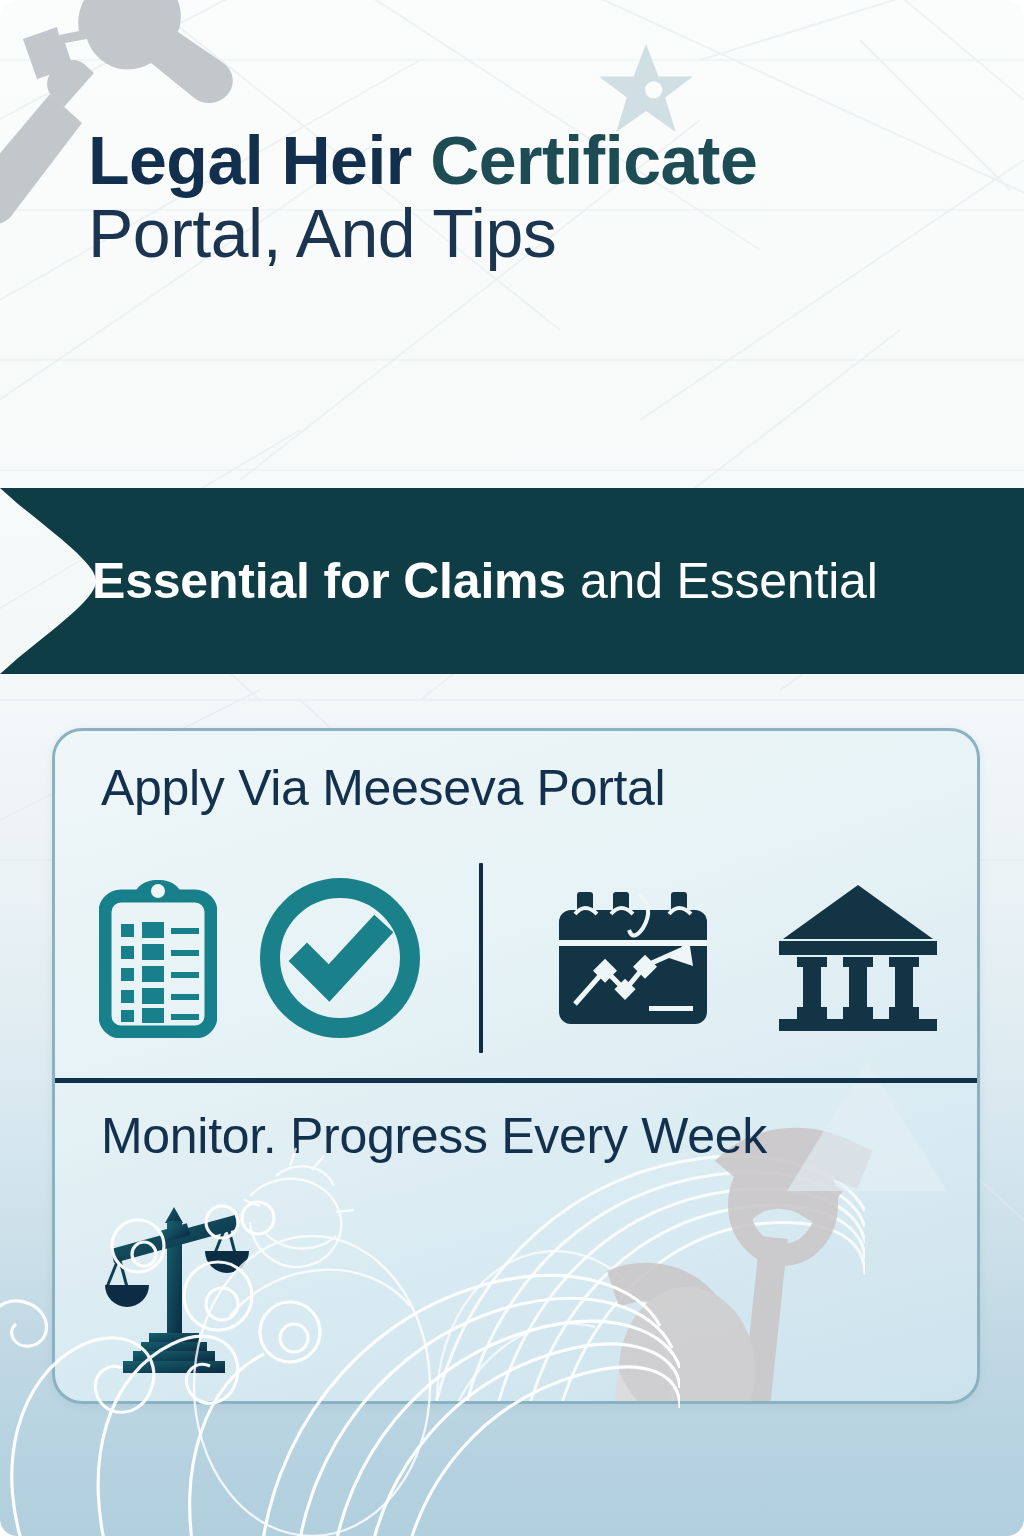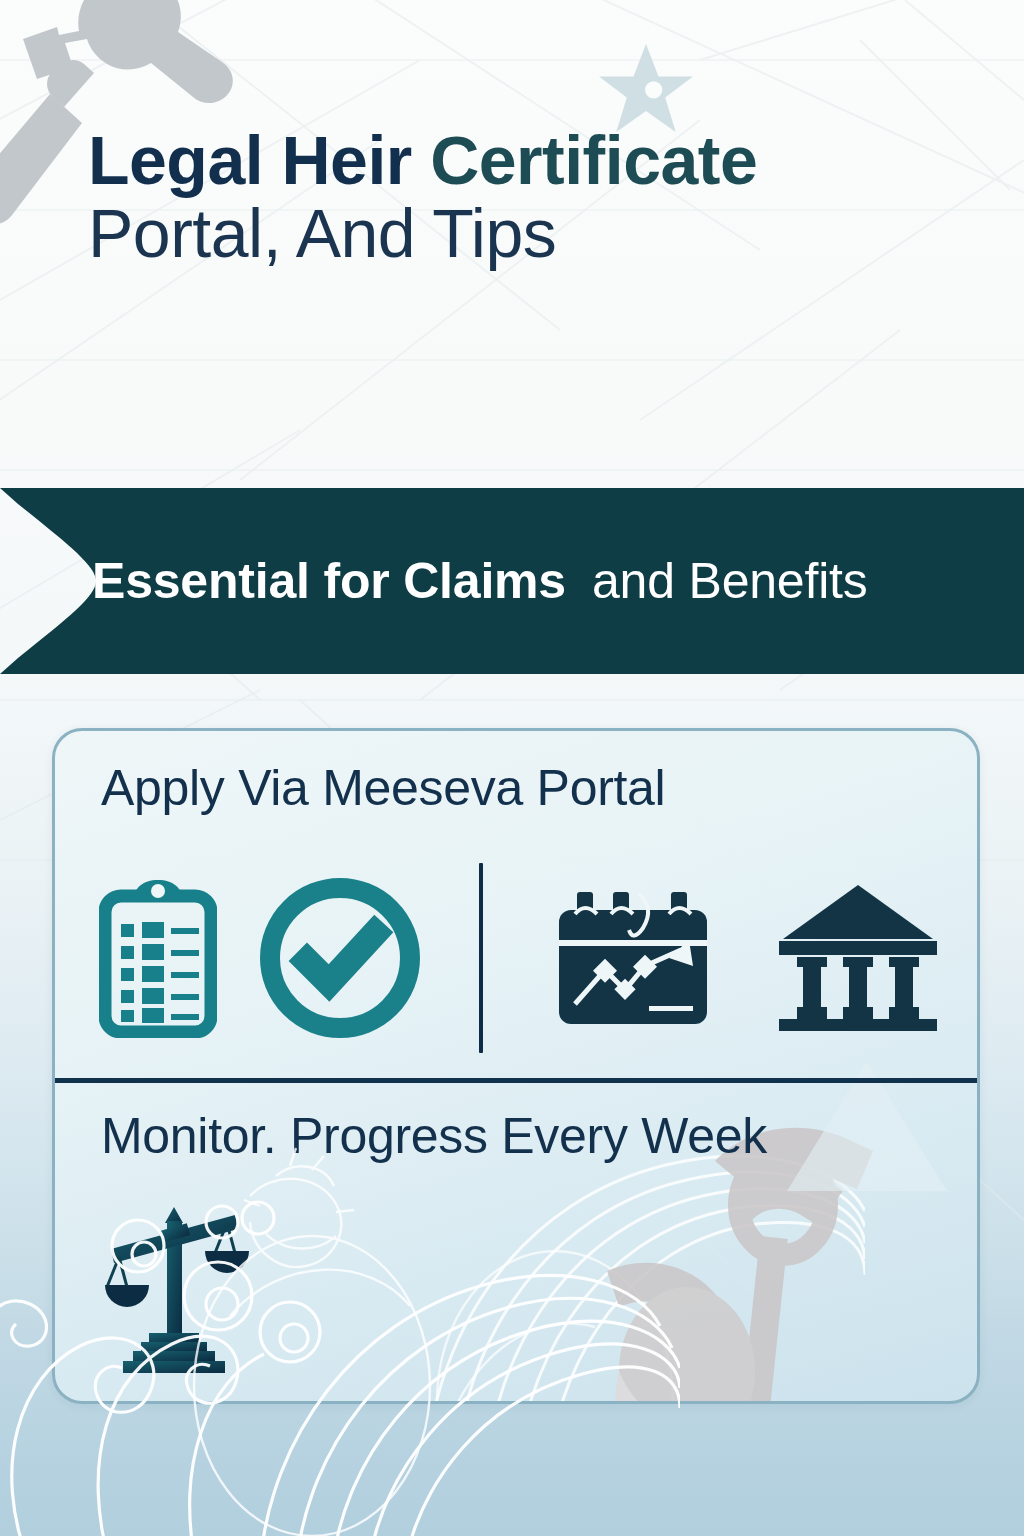--- a/index.html
+++ b/index.html
@@ -19,20 +19,21 @@
     background: linear-gradient(180deg,
         #fbfcfc 0%,
         #f8fafa 28%,
         #f4f8f9 44%,
         #eaf2f5 58%,
         #dceaf1 70%,
         #cde1ea 80%,
         #c0d8e4 88%,
         #b6d2e0 95%,
         #b2cfde 100%);
+    border-radius: 17px;
   }
 
   
   .mesh { position:absolute; inset:0; opacity:.55; pointer-events:none; }
 
   
   .swirls { position:absolute; left:-40px; bottom:-30px; width:720px; height:430px; pointer-events:none; }
   .ghost-art { position:absolute; pointer-events:none; }
 
   
@@ -58,21 +59,20 @@
 
   
   .ribbon {
     position:absolute; left:0; top:488px; width:1024px; height:186px;
   }
   .ribbon-label {
     position:absolute; left:92px; top:0; height:186px;
     display:flex; align-items:center;
     font-size:50px; color:#ffffff; white-space:nowrap;
     letter-spacing:-0.2px;
-    gap:12px;
   }
   .r-bold { font-weight:700; }
   .r-norm { font-weight:400; margin-left:14px; }
 
   
   .card {
     position:absolute; left:52px; top:728px; width:928px; height:676px;
     border:3px solid #8bb2c2;
     border-radius:30px;
     background: linear-gradient(160deg,
@@ -156,21 +156,21 @@
       <span class="t-norm">Portal, And Tips</span>
     </div>
   </div>
 
   <div class="ribbon">
     <svg width="1024" height="186" viewBox="0 0 1024 186" preserveAspectRatio="none" style="position:absolute;left:0;top:0;">
       <path fill="#0f3d45" d="M0 0 H1024 V186 H0 L18 170 C68 130 96 108 96 93 C96 78 68 56 18 16 Z"></path>
     </svg>
     <div class="ribbon-label">
       <span class="r-bold">Essential for Claims</span>
-      <span class="r-norm">and Benefits</span>
+      <span class="r-norm">and Essential</span>
     </div>
   </div>
 
   <div class="card">
 
     <svg class="card-swirl" viewBox="0 0 560 420">
       <g stroke="#ffffff" stroke-width="3" fill="none" opacity=".85">
         <path d="M120 420 C110 250 210 90 380 60 C470 44 540 70 560 110"></path>
         <path d="M150 420 C140 258 236 104 396 76 C482 60 548 86 560 126"></path>
         <path d="M180 420 C172 266 262 118 412 92 C494 78 554 102 560 142"></path>

